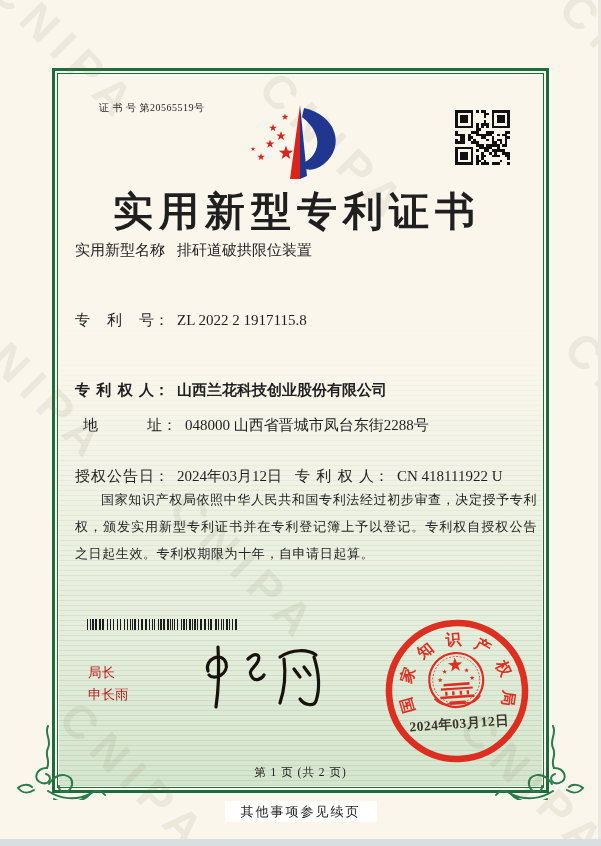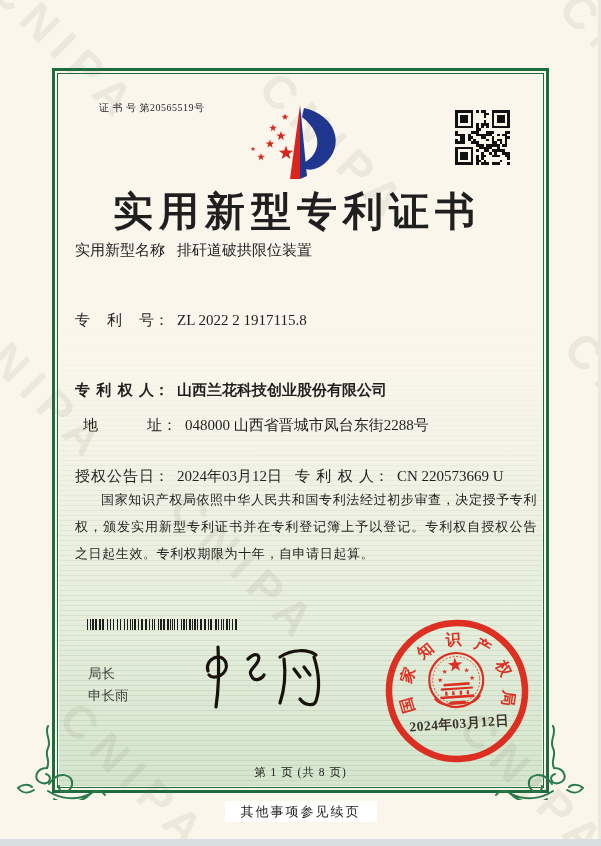--- a/index.html
+++ b/index.html
@@ -26,21 +26,21 @@
   .qr{left:455px;top:110px;width:55px;height:55px;}
   .title{left:52px;top:184px;width:490px;text-align:center;font-size:40px;font-weight:700;letter-spacing:6px;}
   .frow{position:absolute;z-index:3;left:75px;font-size:15px;white-space:nowrap;}
   .flabel{display:inline-block;width:79px;text-align:justify;text-align-last:justify;vertical-align:top;}
   .fsep{display:inline-block;}
   .fvalue{margin-left:8px;}
   .fgroup2{position:absolute;left:220px;top:0;white-space:nowrap;}
   .paras{left:75px;top:486px;width:462px;font-size:13px;line-height:27px;letter-spacing:0.6px;text-align:justify;}
   .paras p{margin:0;text-indent:2em;}
   .barcode{left:87px;top:619px;width:153px;height:11px;}
-  .signer{left:88px;top:663px;font-family:Liberation Serif, serif;font-size:13.5px;line-height:22px;color:#404040;}
+  .signer{left:88px;top:663px;font-family:Liberation Mono, monospace;font-size:13.5px;line-height:22px;color:#b91c1c;}
   .sig{left:192px;top:641px;width:150px;height:72px;}
   .seal{left:384px;top:618px;width:146px;height:146px;transform:rotate(-4deg);opacity:0.94;}
   .seal-arc span{position:absolute;left:50%;top:50%;font-weight:700;color:#dd2417;font-size:15.5px;}
   .seal-date{position:absolute;left:0;right:0;top:97px;text-align:center;font-size:13.5px;font-weight:700;
              color:#33291f;letter-spacing:0.5px;}
   .pagenum{left:52px;top:765px;width:497px;text-align:center;font-size:11.5px;letter-spacing:1px;}
   .contnote{left:0;right:0;top:802px;text-align:center;}
   .contnote span{background:#ffffff;padding:3px 16px;font-size:13px;letter-spacing:2px;}
   .bottom-strip{position:absolute;z-index:4;left:0;right:0;bottom:0;height:7px;background:#d9dfe1;}
   .right-strip{position:absolute;z-index:4;right:0;top:0;width:3px;height:100%;background:#eae8e0;}
@@ -258,21 +258,21 @@
   </div>
   <div class="frow" style="top:381px;font-weight:bold;">
     <span class="flabel">专利权人</span><span class="fsep">：</span><span class="fvalue">山西兰花科技创业股份有限公司</span>
   </div>
   <div class="frow" style="top:416px;margin-left:8px;">
     <span class="flabel">地址</span><span class="fsep">：</span><span class="fvalue">048000 山西省晋城市凤台东街2288号</span>
   </div>
   <div class="frow" style="top:451px;margin-top:16px;">
     <span class="flabel">授权公告日</span><span class="fsep">：</span><span class="fvalue">2024年03月12日</span>
     <span class="fgroup2">
-      <span class="flabel">专利权人</span><span class="fsep">：</span><span class="fvalue">CN 220573669 U</span>
+      <span class="flabel">专利权人</span><span class="fsep">：</span><span class="fvalue">CN 418111922 U</span>
     </span>
   </div>
 
   <div class="layer paras">
     <p>国家知识产权局依照中华人民共和国专利法经过初步审查，决定授予专利权，颁发实用新型专利证书并在专利登记簿上予以登记。专利权自授权公告之日起生效。专利权期限为十年，自申请日起算。</p>
   </div>
 
   <svg class="layer barcode" viewBox="0 0 153 11" preserveAspectRatio="none">
     <g id="barcode-bars" fill="#1c1c1c">
         <rect x="0" y="0" width="1" height="11"></rect>
@@ -377,20 +377,20 @@
         <span style="transform: translate(-50%, -50%) rotate(-68deg) translateY(-51px);">家</span>
         <span style="transform: translate(-50%, -50%) rotate(-34deg) translateY(-51px);">知</span>
         <span style="transform: translate(-50%, -50%) rotate(0deg) translateY(-51px);">识</span>
         <span style="transform: translate(-50%, -50%) rotate(34deg) translateY(-51px);">产</span>
         <span style="transform: translate(-50%, -50%) rotate(68deg) translateY(-51px);">权</span>
         <span style="transform: translate(-50%, -50%) rotate(102deg) translateY(-51px);">局</span>
       </div>
     <div class="seal-date">2024年03月12日</div>
   </div>
 
-  <div class="layer pagenum">第 1 页 (共 8 页)</div>
+  <div class="layer pagenum">第 1 页 (共 2 页)</div>
   <div class="layer contnote">
     <span>其他事项参见续页</span>
   </div>
 
   <div class="right-strip"></div>
   <div class="bottom-strip"></div>
 </div>
 
 </body></html>

